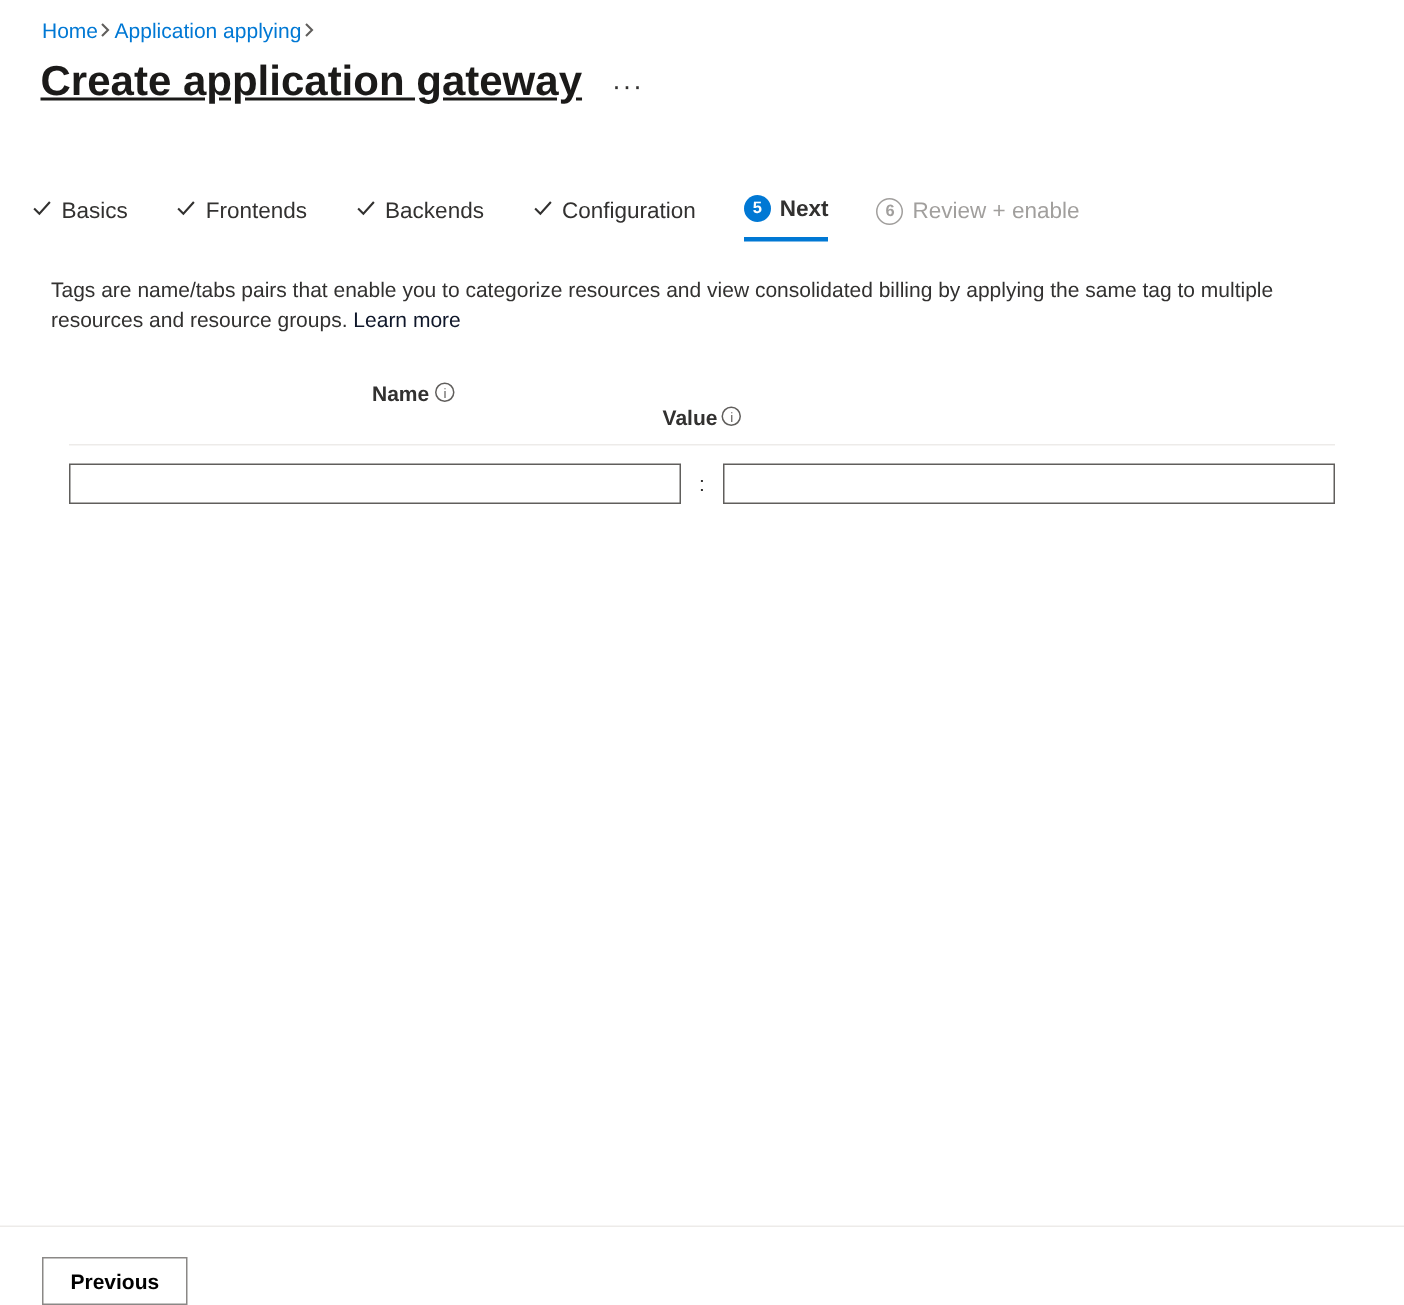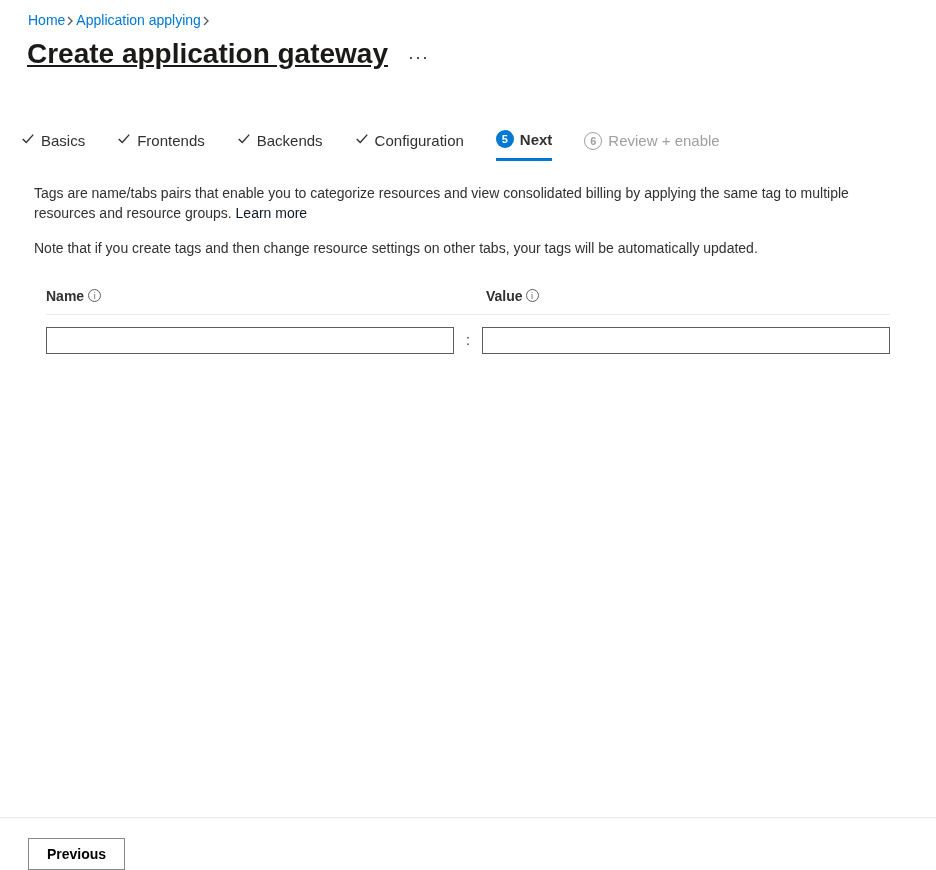--- a/index.html
+++ b/index.html
@@ -116,20 +116,21 @@
     }
     .tag-table {
       margin-top: 30px;
       padding-left: 12px;
     }
     .tag-header {
       display: flex;
       align-items: center;
       padding-bottom: 10px;
       border-bottom: 1px solid #edebe9;
+      flex-direction: column;
     }
     .tag-header .col-name {
       width: 440px;
       font-weight: 600;
       display: flex;
       align-items: center;
       gap: 4px;
     }
     .tag-header .col-value {
       font-weight: 600;
@@ -259,21 +260,20 @@
   <div class="tab disabled">
     <span class="step-circle">6</span>
     <span>Review + enable</span>
   </div>
 </div>
 
 <div class="content">
   <p class="desc">
     <span>Tags are name/tabs pairs that enable you to categorize resources and view consolidated billing by applying the same tag to multiple resources and resource groups. </span><a href="#">Learn more</a>
   </p>
-  <p class="note">Note that if you create tags and then change resource settings on other tabs, your tags will be automatically updated.</p>
 
   <div class="tag-table">
     <div class="tag-header">
       <div class="col-name">
         <span>Name</span>
         <span class="info-icon">i</span>
       </div>
       <div class="col-value">
         <span>Value</span>
         <span class="info-icon">i</span>

